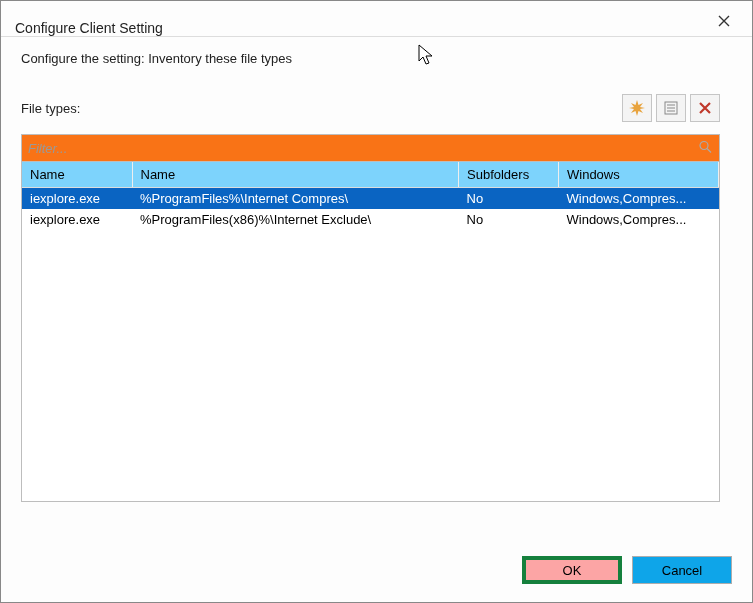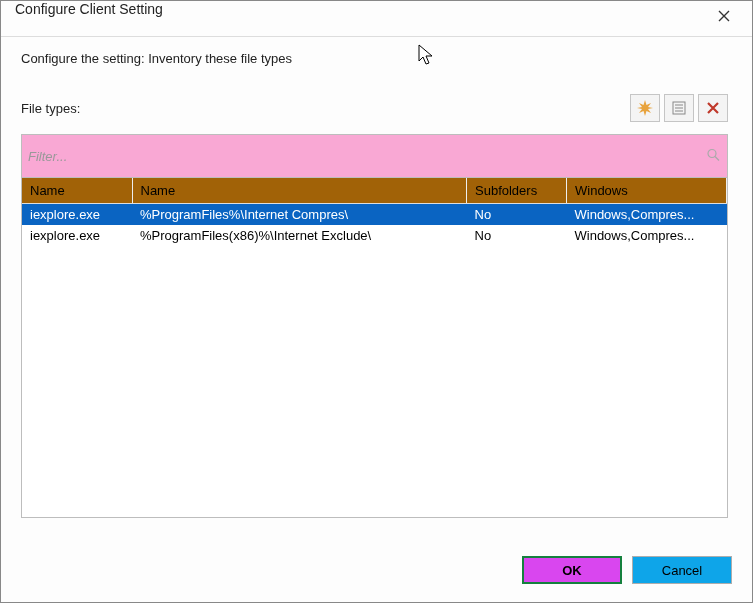--- a/index.html
+++ b/index.html
@@ -16,41 +16,41 @@
       width: 753px;
       height: 603px;
       border: 1px solid #888;
       display: flex;
       flex-direction: column;
       background: #fdfdfd;
     }
     .titlebar {
       height: 36px;
       display: flex;
-      align-items: flex-start;
+      align-items: flex-end;
       padding: 0 10px 0 14px;
       border-bottom: 1px solid #ddd;
     }
     .titlebar .title {
       font-size: 14px;
       color: #222;
       flex: 1;
     }
     .titlebar .close {
       width: 36px;
       height: 30px;
       display: flex;
       align-items: center;
       justify-content: center;
       font-size: 16px;
       color: #333;
       cursor: pointer;
     }
     .content {
-      padding: 14px 24px 10px 20px;
+      padding: 14px 32px 10px 20px;
       flex: 1;
       display: flex;
       flex-direction: column;
     }
     .subtitle {
       font-size: 13px;
       color: #222;
       margin-bottom: 28px;
     }
     .toolbar-row {
@@ -72,27 +72,27 @@
       align-items: center;
       justify-content: center;
       cursor: pointer;
     }
     .filter-wrap {
       position: relative;
       margin-bottom: 0;
     }
     .filter-input {
       width: 100%;
-      height: 44px;
+      height: 28px;
       border: 1px solid #bdbdbd;
       padding: 0 26px 0 6px;
       font-size: 13px;
       color: #333;
       font-style: italic;
-      background: #f9a8d4;
+      background: #f97316;
     }
     .filter-input::placeholder { color: #999; font-style: italic; }
     .filter-icon {
       position: absolute;
       right: 8px; top: 50%;
       transform: translateY(-50%);
       color: #999;
       pointer-events: none;
     }
     .table-container {
@@ -106,21 +106,21 @@
       width: 100%;
       border-collapse: collapse;
       font-size: 13px;
     }
     thead th {
       text-align: left;
       font-weight: normal;
       padding: 5px 8px;
       border-bottom: 1px solid #ddd;
       border-right: 1px solid #eee;
-      background: #a16207;
+      background: #7dd3fc;
       white-space: nowrap;
     }
     tbody td {
       padding: 3px 8px;
       white-space: nowrap;
       overflow: hidden;
       text-overflow: ellipsis;
       max-width: 0;
     }
     tbody tr.selected td {
@@ -139,23 +139,22 @@
     }
     .btn {
       min-width: 100px;
       height: 28px;
       border: 1px solid #adadad;
       background: #0ea5e9;
       font-size: 13px;
       cursor: pointer;
     }
     .btn.primary {
-      border: 2px solid #15803d;
-      background: #d946ef;
-      font-weight: bold;
+      border: 4px solid #15803d;
+      background: #fca5a5;
     }
     .cursor-arrow {
       position: absolute;
       left: 418px;
       top: 44px;
       pointer-events: none;
     }
   </style>
 </head>
 <body>

